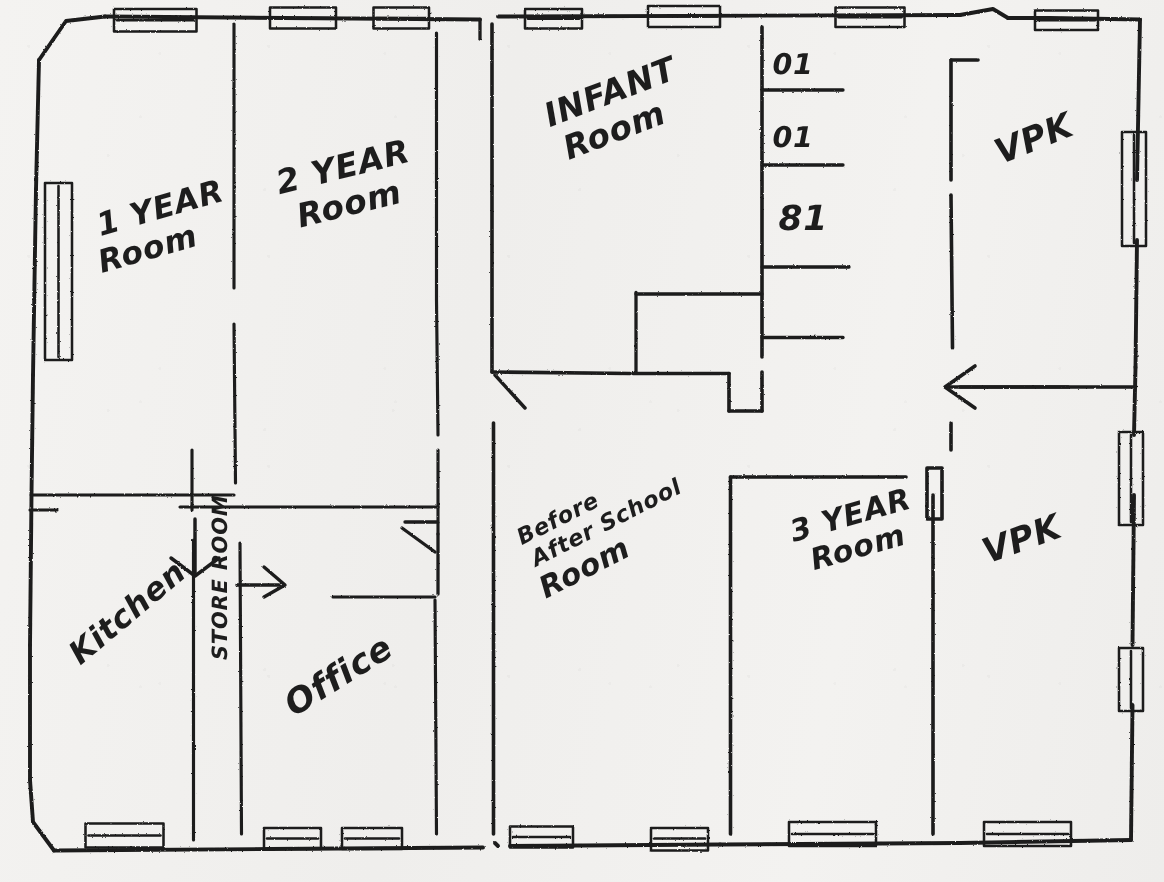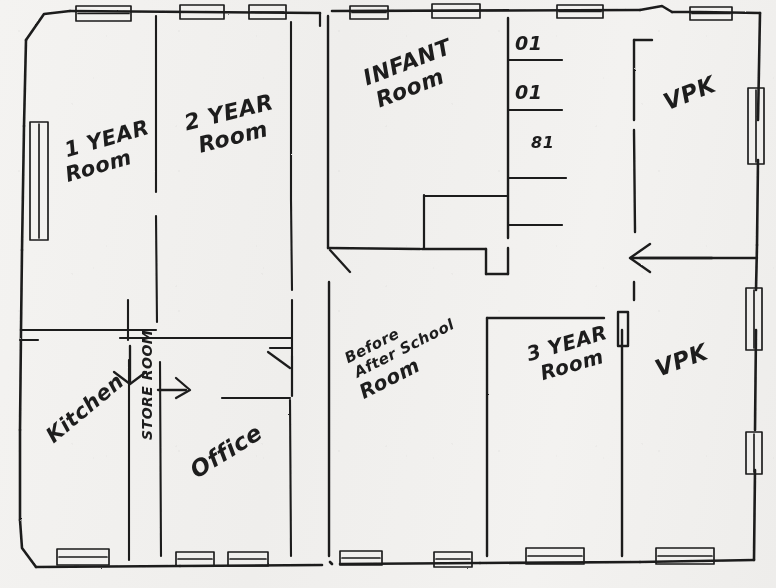--- a/index.html
+++ b/index.html
@@ -367,17 +367,17 @@
   <div class="lbl hand" style="left:652px; top:358px; transform: rotate(-20deg); font-size:23px;">
     <span class="l1">VPK</span>
   </div>
 
   <div class="lbl hand" style="left:515px; top:33px; font-size:19px;">
     <span>01</span>
   </div>
   <div class="lbl hand" style="left:515px; top:82px; font-size:19px;">
     <span>01</span>
   </div>
-  <div class="lbl hand" style="left:531px; top:134px; font-size:16px;">
+  <div class="lbl hand" style="left:519px; top:134px; font-size:23px;">
     <span>81</span>
   </div>
 
 </div>
 
 </body></html>

